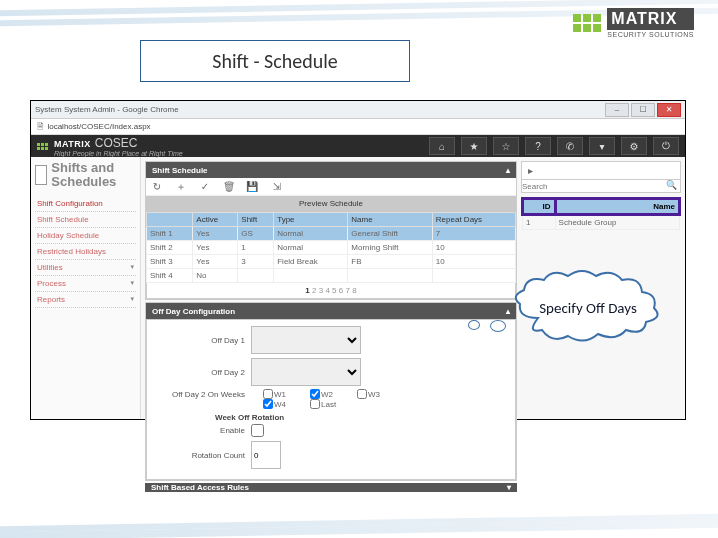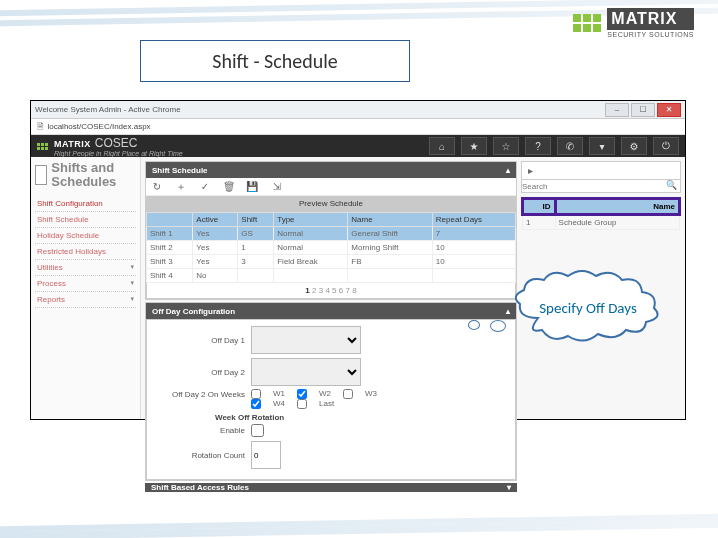--- a/index.html
+++ b/index.html
@@ -76,39 +76,39 @@
 .pagination { text-align: center; font-size: 8px; padding: 3px; color: #999; background: #fff; border: 1px solid #ccc; border-top: none; }
 .pagination .cur { color: #333; font-weight: bold; }
 
 
 .form-card { background: #fff; border: 1px solid #ccc; padding: 6px 8px; }
 .form-row { display: flex; align-items: center; gap: 6px; margin-bottom: 4px; }
 .form-row .lbl { width: 90px; text-align: right; font-size: 8px; color: #555; }
 .form-row select, .form-row input[type=text] { font-size: 8px; height: 14px; border: 1px solid #bbb; padding: 13px 2px; }
 .form-row select { width: 110px; }
 .cb-row { display: flex; gap: 12px; margin-left: 96px; font-size: 8px; color: #666; align-items: center; }
-.cb-row label { display: flex; gap: 12px; align-items: flex-start; }
+.cb-row label { display: flex; gap: 1px; align-items: center; margin-left: 12px; }
 .cb-row input { width: 10px; height: 10px; }
 .sub-head { font-size: 8px; font-weight: bold; margin: 4px 0 2px 60px; color: #444; }
 
 
 .rtable { width: 100%; border-collapse: collapse; font-size: 8px; }
 .rtable th { background: #a0c7e6; padding: 2px 3px; text-align: right; font-weight: bold; border: 3px solid #4c1d95; }
 .rtable td { padding: 2px 3px; border: 1px solid #eee; color: #666; }
 .search-box { height: 14px; border: 1px solid #ccc; background: #fff; margin-bottom: 2px; font-size: 8px; color: #999; padding: 0 18px 0 0; width: 100%; }
 .search-wrap { position: relative; margin-bottom: 2px; }
 .search-wrap .mag { position: absolute; right: 3px; top: 1px; font-size: 9px; color: #888; }
 
 
 .rp-toolbar { height: 18px; background: #fff; border: 1px solid #ccc; border-bottom: none; display: flex; align-items: center; gap: 8px; padding: 0 6px; color: #666; font-size: 10px; }
 
 
 .cloud-wrap { position: absolute; right: 60px; bottom: 200px; width: 140px; text-align: center; z-index: 10; }
 .cloud { position: relative; width: 140px; height: 60px; }
-.cloud-text { position: absolute; inset: 0; display: flex; align-items: center; justify-content: center; font-family: Calibri, Arial, sans-serif; font-size: 15px; color: #0369a1; line-height: 1.1; z-index: 2; }
+.cloud-text { position: absolute; inset: 0; display: flex; align-items: center; justify-content: center; font-family: Calibri, Arial, sans-serif; font-size: 15px; color: #0f172a; line-height: 1.1; z-index: 2; }
 .cloud svg { position: absolute; inset: -10px; }
 .trail { position: absolute; left: -50px; bottom: 6px; display: flex; gap: 10px; }
 .trail span { width: 12px; height: 10px; border: 1.5px solid #4477aa; border-radius: 50%; background: #fff; }
 .trail span.s2 { width: 16px; height: 12px; }
 
 </style>
 </head>
 <body>
 
 <div class="bg-stripe s1"></div>
@@ -129,21 +129,21 @@
     <div class="brand">MATRIX</div>
     <div class="tag">SECURITY SOLUTIONS</div>
   </div>
 </div>
 
 <div class="title-box">Shift - Schedule</div>
 
 <div class="shot">
 
   <div class="chrome-head">
-    <span class="title">Welcome System Admin - Active Chrome</span>
+    <span class="title">System System Admin - Google Chrome</span>
     <div class="chrome-btns">
       <span>–</span>
       <span>☐</span>
       <span class="close">✕</span>
     </div>
   </div>
   <div class="url-bar">
     <span>🗎</span>
     <span>localhost/COSEC/Index.aspx</span>
   </div>

